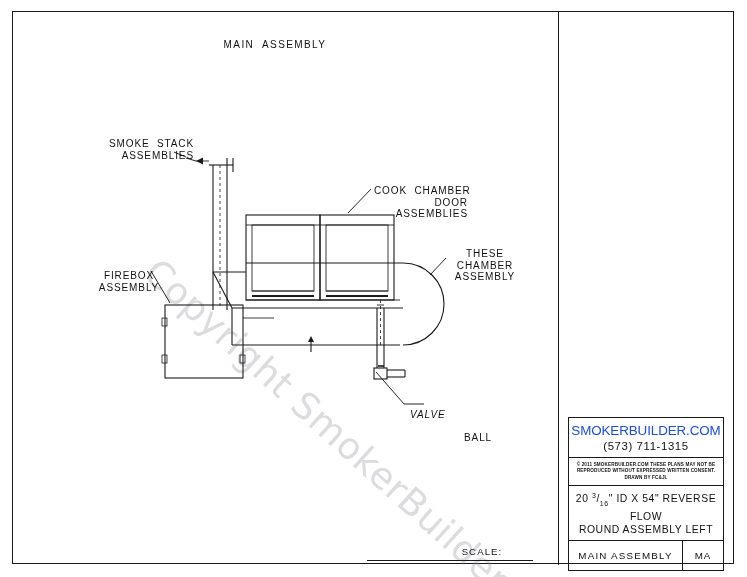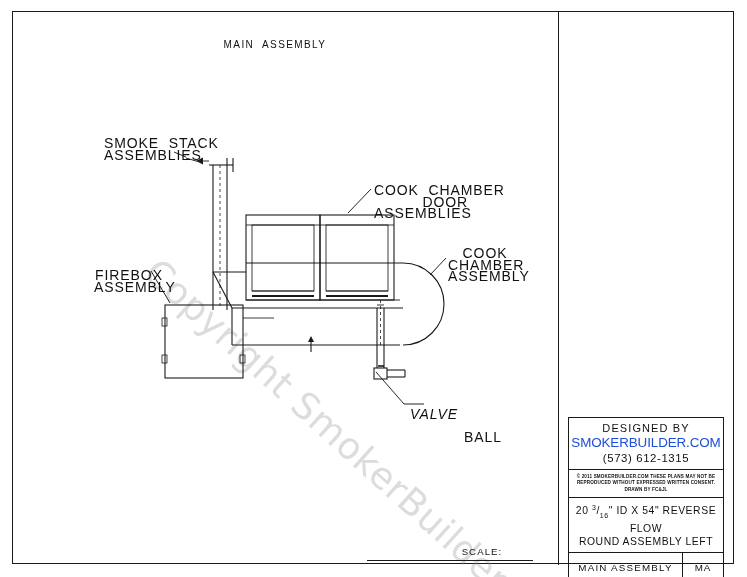--- a/index.html
+++ b/index.html
@@ -50,21 +50,21 @@
     white-space: nowrap;
     letter-spacing: 0.5px;
     pointer-events: none;
     user-select: none;
   }
 
   
   .dtext {
     position: absolute;
     font-family: "Liberation Sans", sans-serif;
-    font-size: 14px;
+    font-size: 10px;
     color: #111;
     letter-spacing: 0.9px;
     white-space: pre;
     line-height: 11.5px;
   }
   .c { text-align: center; }
   .r { text-align: right; }
   .l { text-align: left; }
 
   #title-main {
@@ -318,37 +318,36 @@
     </g>
   </svg>
 
   <div class="dtext c" id="title-main">MAIN  ASSEMBLY</div>
 
   <div class="dtext r" id="lbl-smokestack">SMOKE  STACK
 ASSEMBLIES</div>
   <div class="dtext r" id="lbl-cookdoor">COOK  CHAMBER
 DOOR
 ASSEMBLIES</div>
-  <div class="dtext c" id="lbl-cookchamber">COOK
+  <div class="dtext c" id="lbl-cookchamber">THESE
 CHAMBER
 ASSEMBLY</div>
   <div class="dtext c" id="lbl-firebox">FIREBOX
 ASSEMBLY</div>
   <div class="dtext l" id="lbl-valve">VALVE</div>
   <div class="dtext l" id="lbl-ball">BALL</div>
 
   <div class="dtext c" id="scale-label">SCALE:</div>
   <div class="scale-rule"></div>
 
   <div class="tb">
 
     <div class="tb-row tb-designed">
-      <div class="ln1">DESIGNED BY</div>
       <div class="ln2">SMOKERBUILDER.COM</div>
-      <div class="ln3">(573) 612-1315</div>
+      <div class="ln3">(573) 711-1315</div>
     </div>
 
     <div class="tb-row tb-fineprint">© 2011 SMOKERBUILDER.COM THESE PLANS MAY NOT BE REPRODUCED WITHOUT EXPRESSED WRITTEN CONSENT. DRAWN BY FC&amp;JL</div>
 
     <div class="tb-row tb-spec">
       <span>20 </span><span class="frac"><sup>3</sup>/<sub>16</sub></span><span>" ID X 54"  REVERSE  FLOW</span><br>
       <span>ROUND  ASSEMBLY  LEFT</span>
     </div>
 
     <div class="tb-row tb-bottom">

